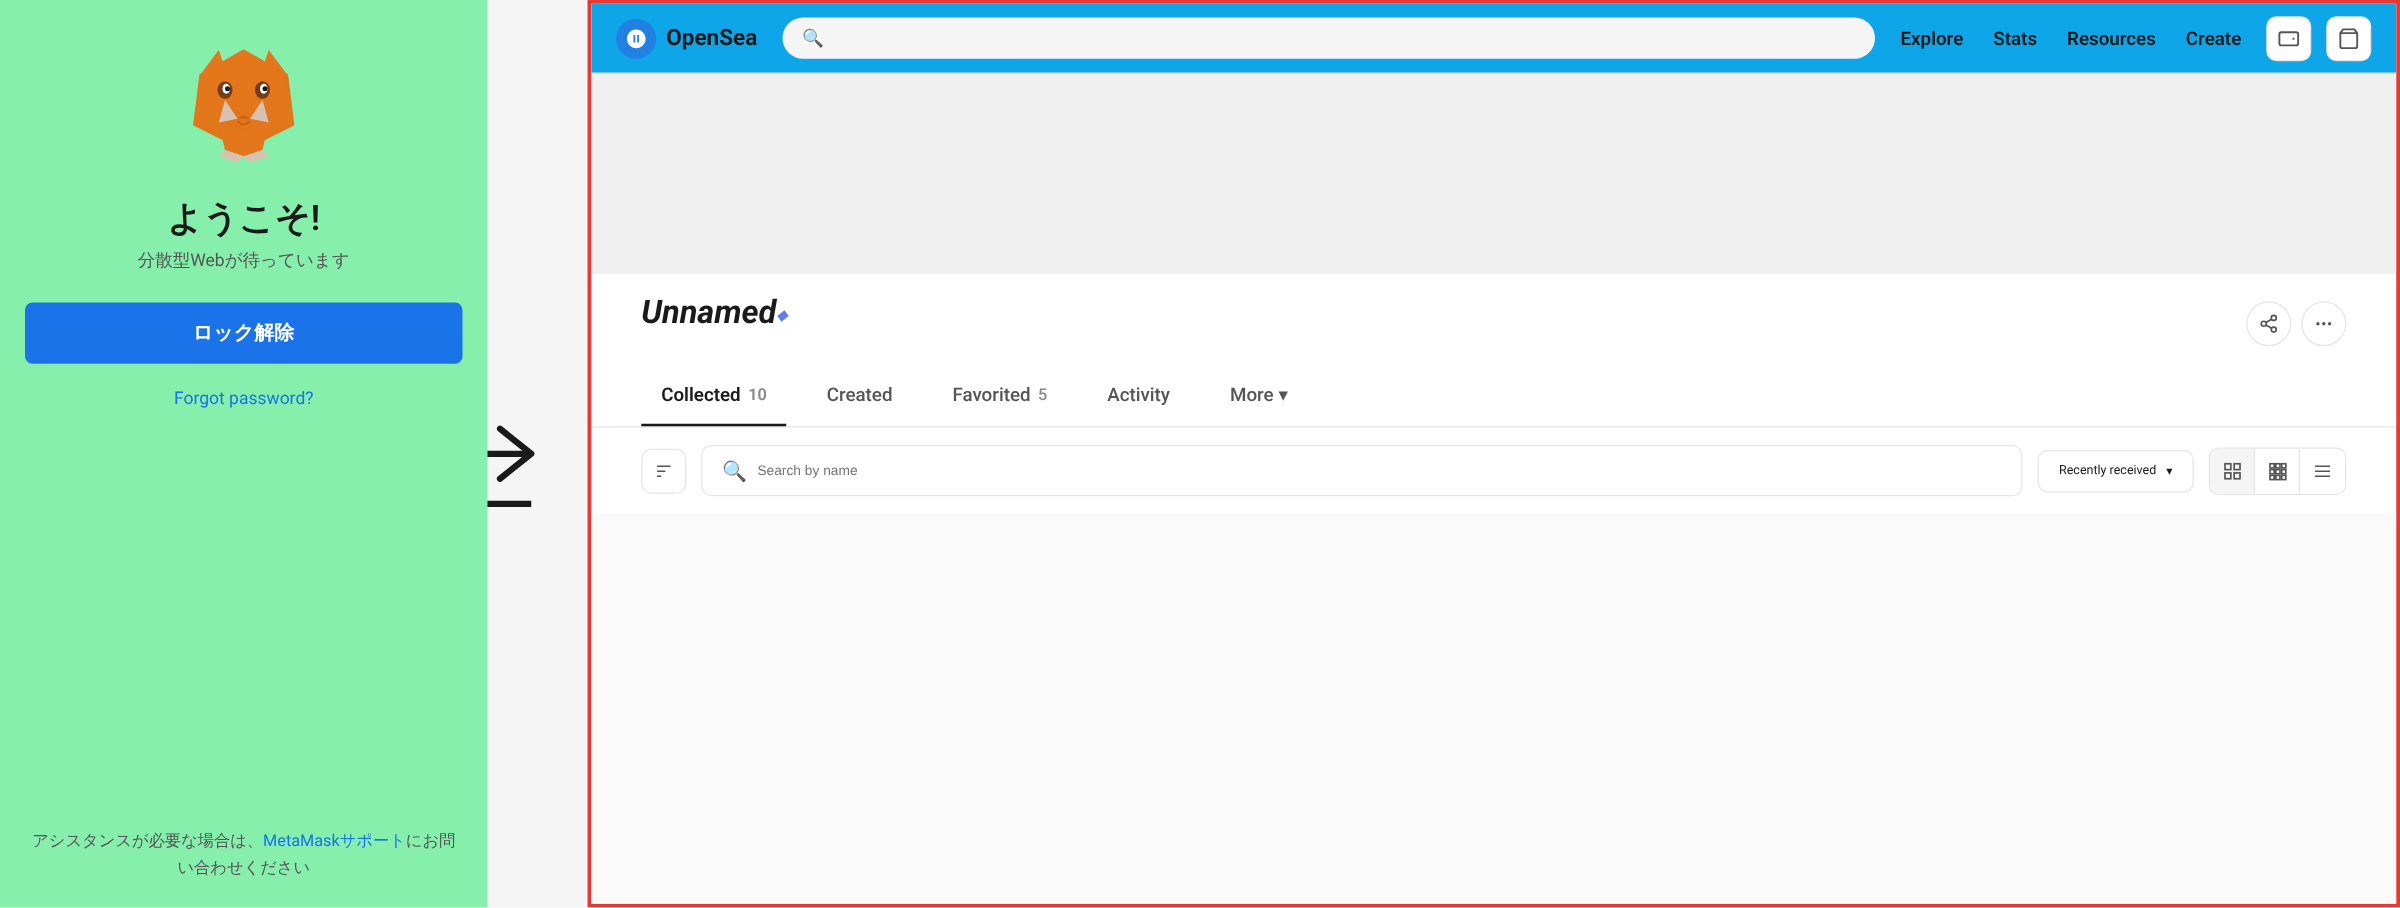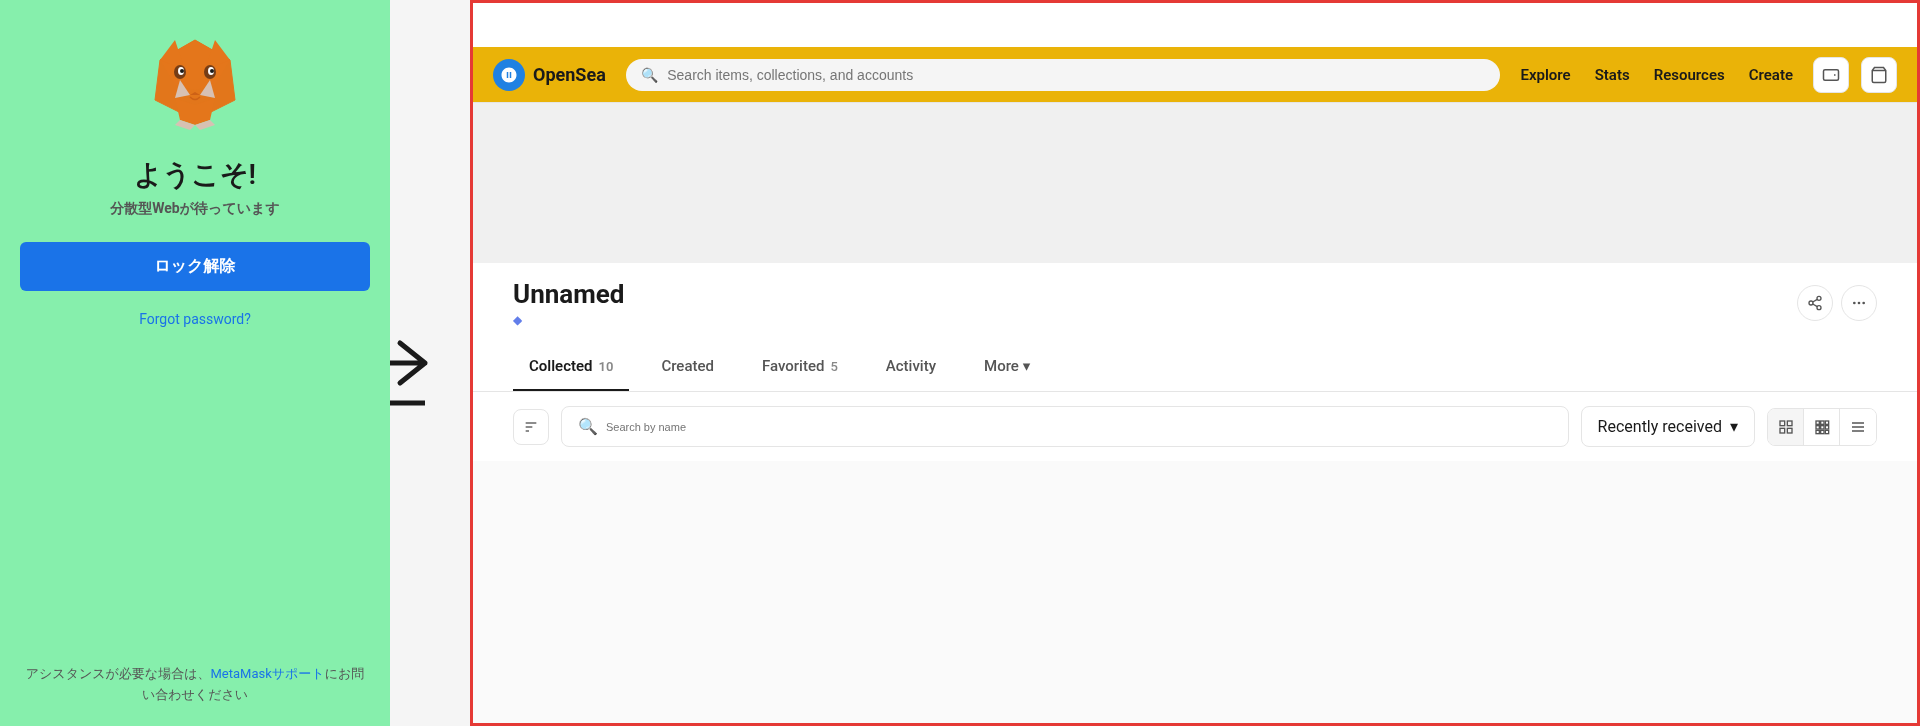--- a/index.html
+++ b/index.html
@@ -35,21 +35,20 @@
       font-size: 28px;
       font-weight: 600;
       color: #1a1a1a;
       margin-bottom: 6px;
     }
 
     .metamask-subtitle {
       font-size: 14px;
       color: #555;
       margin-bottom: 24px;
-      font-weight: bold;
     }
 
     .password-section {
       width: 100%;
       border: 2px solid #e53935;
       padding: 14px;
       margin-bottom: 14px;
     }
 
     .password-label {
@@ -128,23 +127,22 @@
       overflow: hidden;
     }
 
     
     .navbar {
       display: flex;
       align-items: center;
       padding: 0 20px;
       height: 56px;
       border-bottom: 1px solid #e5e5e5;
-      background: #eab308;
+      background: #0ea5e9;
       gap: 20px;
-      margin-top: 44px;
     }
 
     .navbar-logo {
       display: flex;
       align-items: center;
       gap: 8px;
       font-size: 18px;
       font-weight: 700;
       color: #1a1a1a;
       text-decoration: none;
@@ -229,21 +227,22 @@
     
     .profile-section {
       padding: 16px 40px;
       display: flex;
       align-items: flex-start;
       justify-content: space-between;
     }
 
     .profile-info {
       display: flex;
-      flex-direction: column;
+      flex-direction: row;
+      font-style: italic;
     }
 
     .profile-name {
       font-size: 26px;
       font-weight: 700;
       color: #1a1a1a;
       margin-bottom: 4px;
     }
 
     .profile-address {
@@ -362,21 +361,21 @@
     }
 
     .sort-dropdown {
       display: flex;
       align-items: center;
       gap: 8px;
       border: 1px solid #e5e5e5;
       border-radius: 8px;
       padding: 10px 16px;
       cursor: pointer;
-      font-size: 16px;
+      font-size: 10px;
       color: #1a1a1a;
       background: #fff;
       white-space: nowrap;
     }
 
     .view-toggle-group {
       display: flex;
       align-items: center;
       border: 1px solid #e5e5e5;
       border-radius: 8px;
@@ -473,21 +472,20 @@
       <div class="opensea-icon">
         <svg width="18" height="18" viewBox="0 0 24 24" fill="white">
           <path d="M12 2C6.48 2 2 6.48 2 12s4.48 10 10 10 10-4.48 10-10S17.52 2 12 2zm-1 14H9V8h2v8zm4 0h-2V8h2v8z"></path>
         </svg>
       </div>
       <span>OpenSea</span>
     </div>
 
     <div class="navbar-search">
       <span class="search-icon-glyph">🔍</span>
-      <input type="text" placeholder="Search items, collections, and accounts" style="">
     </div>
 
     <div class="navbar-links">
       <a class="navbar-link">Explore</a>
       <a class="navbar-link">Stats</a>
       <a class="navbar-link">Resources</a>
       <a class="navbar-link">Create</a>
     </div>
 
     <div class="navbar-icons">

